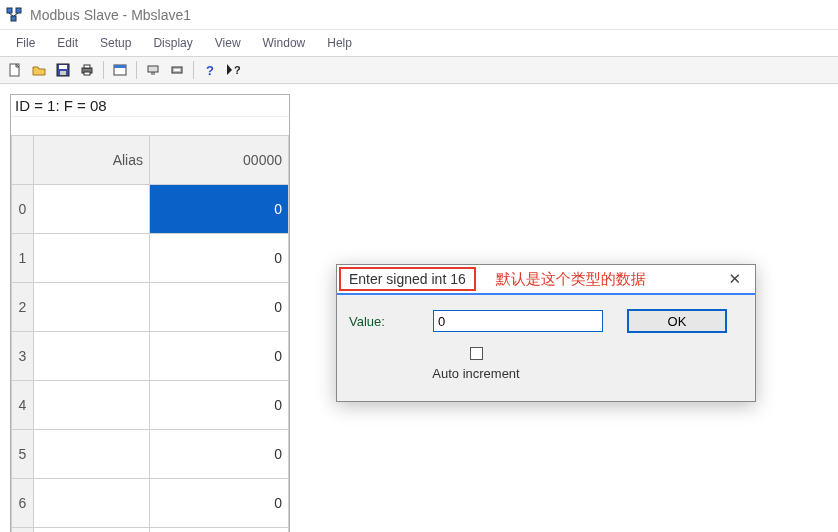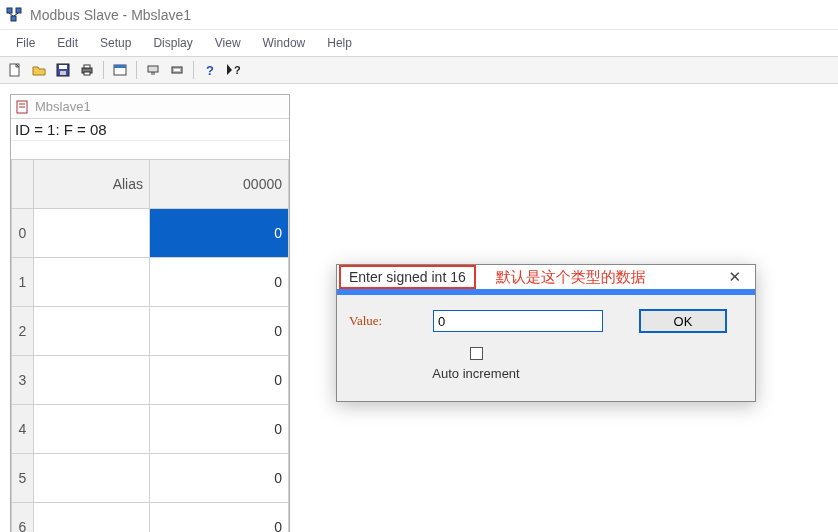--- a/index.html
+++ b/index.html
@@ -143,21 +143,21 @@
     background: #f0f0f0;
     box-shadow: 0 4px 18px rgba(0,0,0,0.25);
     font-size: 13px;
   }
   .dialog-titlebar {
     height: 30px;
     background: #fff;
     display: flex;
     align-items: center;
     padding: 0 8px 0 0;
-    border-bottom: 6px solid #3b82f6;
+    border-bottom: 2px solid #3b82f6;
   }
   .dialog-title-box {
     border: 2px solid #e23a2a;
     padding: 2px 8px;
     margin: 2px 0 2px 2px;
     color: #333;
     font-size: 14px;
   }
   .dialog-annotation {
     margin-left: 20px;
@@ -173,32 +173,32 @@
   }
   .dialog-body {
     padding: 14px 12px 20px 12px;
     display: grid;
     grid-template-columns: 70px 170px 110px;
     grid-template-rows: auto auto;
     column-gap: 14px;
     row-gap: 14px;
     align-items: center;
   }
-  .dlg-label { color: #c2410c; font-family: Liberation Serif, serif; }
+  .dlg-label { color: #14532d; }
   .dlg-input {
     height: 22px;
     border: 1px solid #0a62c9;
     padding: 1px 4px;
     font-size: 13px;
     width: 170px;
     background: #fff;
   }
   .dlg-btn {
     height: 24px;
-    width: 88px;
+    width: 100px;
     font-size: 13px;
     background: #e7e7e7;
     border: 1px solid #8a8a8a;
     cursor: default;
     justify-self: end;
   }
   .dlg-btn.default {
     border: 2px solid #0a62c9;
   }
   .dlg-check {
@@ -288,28 +288,20 @@
   <span class="tool-btn">
     <svg width="16" height="14" viewBox="0 0 16 14">
         <path d="M1 1l5 6-5 5z" fill="#222"></path>
         <text x="8" y="11" font-size="11" font-weight="bold" fill="#222">?</text>
       </svg>
   </span>
 </div>
 
 <div class="workspace">
   <div class="child-window">
-    <div class="child-titlebar">
-      <svg class="child-icon" viewBox="0 0 14 14">
-        <rect x="2" y="1" width="10" height="12" fill="#fff" stroke="#a33"></rect>
-        <line x1="4" y1="4" x2="10" y2="4" stroke="#a33"></line>
-        <line x1="4" y1="7" x2="10" y2="7" stroke="#a33"></line>
-      </svg>
-      <span>Mbslave1</span>
-    </div>
     <div class="status-line">ID = 1: F = 08</div>
     <div class="grid-wrap">
       <table class="grid">
         <thead>
           <tr>
             <th class="corner"></th>
             <th>Alias</th>
             <th>00000</th>
           </tr>
         </thead>

